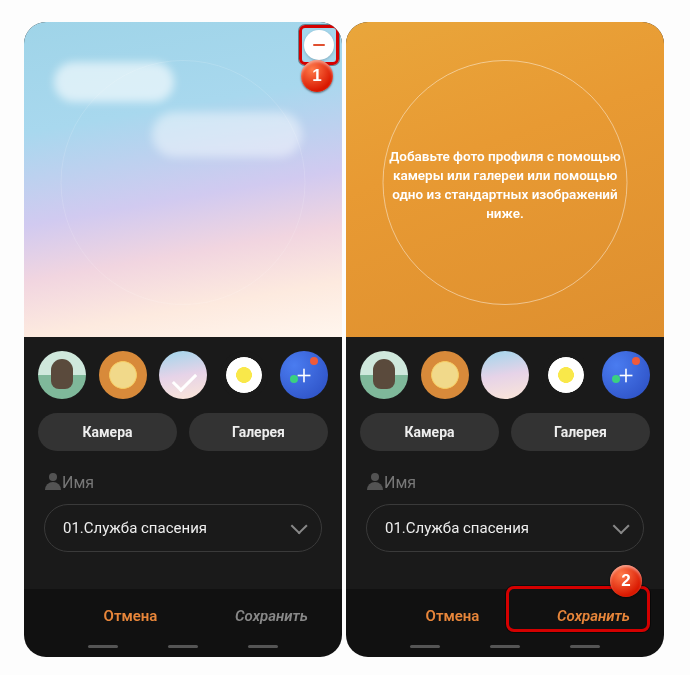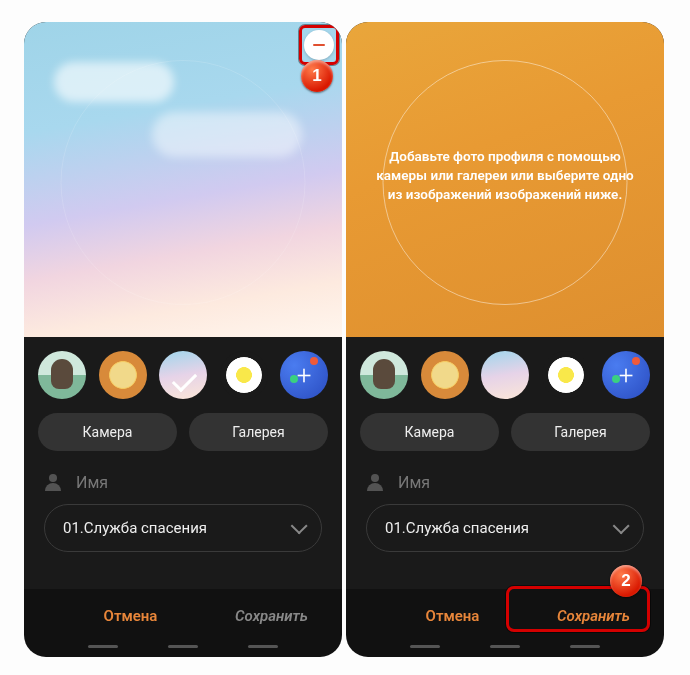--- a/index.html
+++ b/index.html
@@ -40,23 +40,23 @@
   .av.alpaca::before{content:"";position:absolute;left:50%;top:8px;transform:translateX(-50%);width:22px;height:30px;background:#5a4a3c;border-radius:11px 11px 8px 8px;}
   .av.lion { background:radial-gradient(circle at 50% 50%,#f4c860 40%,#d88a3a 42%);}
   .av.lion::before{content:"";position:absolute;left:50%;top:50%;transform:translate(-50%,-50%);width:26px;height:26px;background:#f1d98a;border-radius:50%;}
   .av.sky { background:linear-gradient(170deg,#a0d6ec,#e6d3e8,#fbe6d8);}
   .av.check::before{content:"";position:absolute;left:14px;top:22px;width:20px;height:10px;border-left:3px solid #fff;border-bottom:3px solid #fff;transform:rotate(-45deg);}
   .av.flower { background:#1a1a1a;}
   .av.flower::before{content:"";position:absolute;inset:6px;background:radial-gradient(circle at 50% 50%,#f9e84a 30%,#fff 32% 70%,transparent 72%);border-radius:50%;}
   .av.plus { background:radial-gradient(circle at 30% 30%,#4a7cf0,#2a4cc0);}
   .av.plus::before{content:"+";position:absolute;inset:0;display:flex;align-items:center;justify-content:center;color:#fff;font-size:26px;font-weight:300;}
   .av.plus::after{content:"";position:absolute;top:6px;right:10px;width:8px;height:8px;background:#f05a3a;border-radius:50%;box-shadow:-20px 18px 0 #3ad080;}
-  .btn-row { display:flex; gap:12px; margin-bottom:18px; }
+  .btn-row { display:flex; gap:12px; margin-bottom:18px;font-weight:bold; }
   .pill-btn { flex:1; height:38px; border-radius:19px; background:#333; color:#eee; font-size:14px; display:flex; align-items:center; justify-content:center; }
-  .field-row { display:flex; align-items:flex-end; gap:14px; padding:4px 6px 12px; }
+  .field-row { display:flex; align-items:flex-start; padding:4px 6px 12px; }
   .person-icon { width:18px; height:18px; opacity:.4; }
   .person-icon::before{content:"";display:block;width:8px;height:8px;background:#aaa;border-radius:50%;margin:0 auto 1px;}
   .person-icon::after{content:"";display:block;width:16px;height:8px;background:#aaa;border-radius:8px 8px 0 0;margin:0 auto;}
   .field-label { color:#777; font-size:16px; }
   .dropdown { margin:0 6px 12px; height:48px; border:1px solid #3a3a3a; border-radius:24px; display:flex; align-items:center; padding:0 18px; color:#eee; font-size:15px; justify-content:space-between;}
   .chev { width:12px; height:12px; border-right:2px solid #888; border-bottom:2px solid #888; transform:rotate(45deg) translateY(-3px);}
   .footer { height:54px; display:flex; border-top:0; }
   .foot-btn { flex:1; display:flex; align-items:center; justify-content:center; font-size:15px; font-weight:600;}
   .foot-btn.cancel { color:#e8863a;margin-left:36px; }
   .foot-btn.save { color:#888;font-style:italic; }
@@ -106,21 +106,21 @@
   <div class="navbar">
       <span></span>
       <span></span>
       <span></span>
     </div>
 </div>
 
 <div class="phone">
   <div class="preview orange">
     <div class="circle-outline"></div>
-    <div class="preview-text">Добавьте фото профиля с помощью камеры или галереи или выберите одно из изображений изображений ниже.</div>
+    <div class="preview-text">Добавьте фото профиля с помощью камеры или галереи или помощью одно из стандартных изображений ниже.</div>
   </div>
   <div class="body-area">
     <div class="avatar-row">
       <div class="av alpaca"></div>
       <div class="av lion"></div>
       <div class="av sky"></div>
       <div class="av flower"></div>
       <div class="av plus"></div>
     </div>
     <div class="btn-row">

